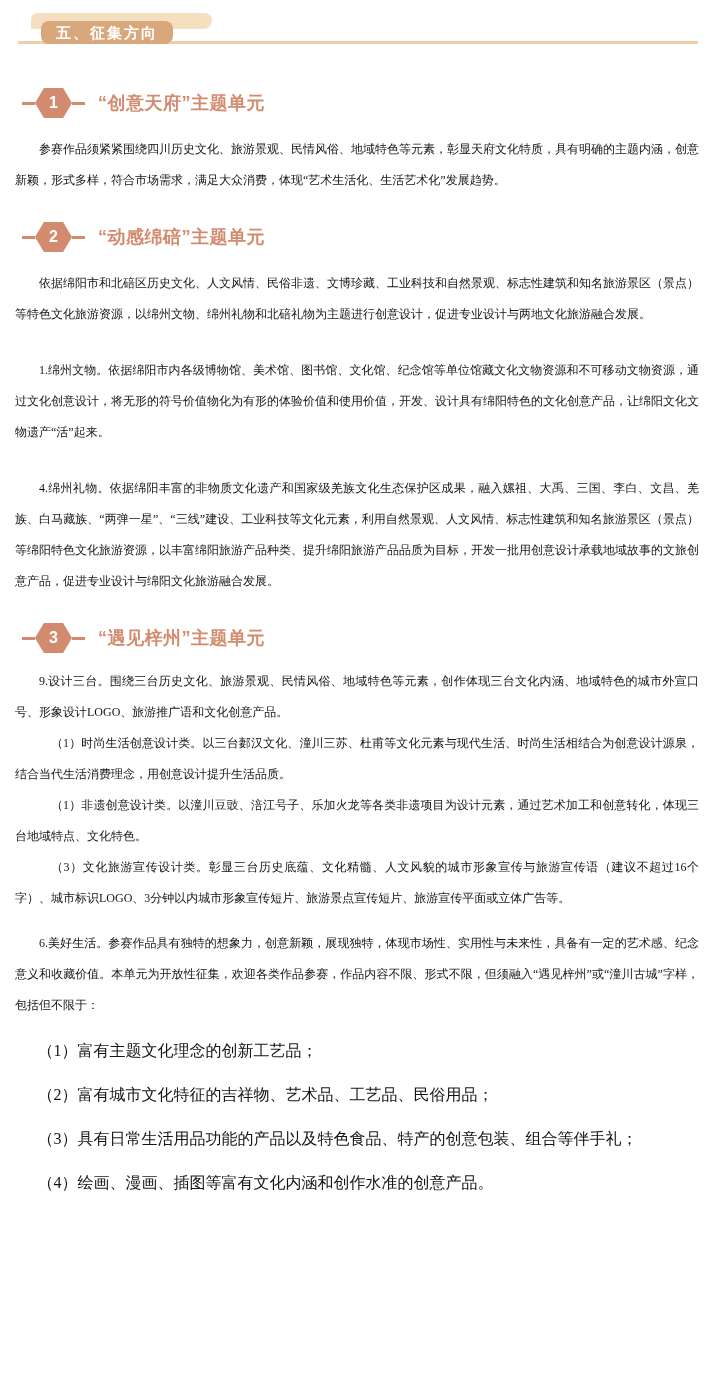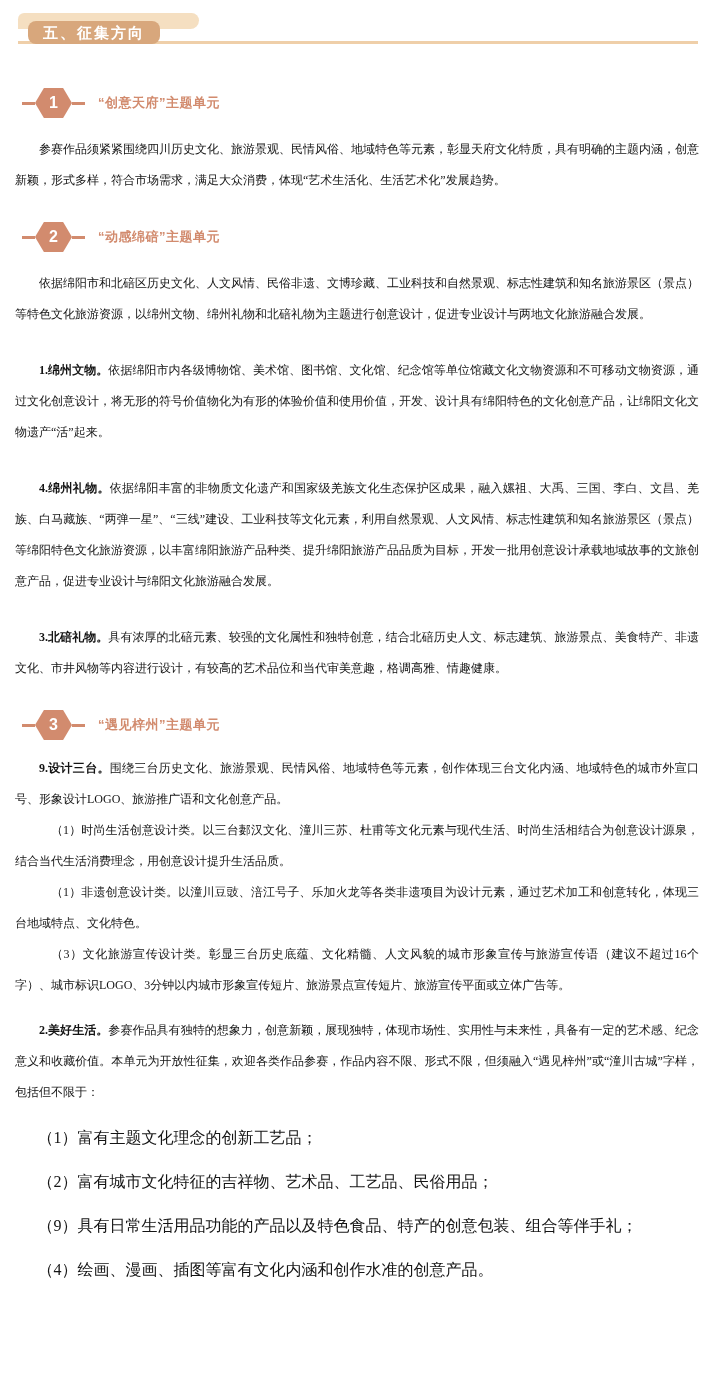--- a/index.html
+++ b/index.html
@@ -4,46 +4,46 @@
 <style>
   html,body{margin:0;padding:0;}
   body{
     width:715px;height:1386px;background:#ffffff;overflow:hidden;
     font-family:"Liberation Serif","DejaVu Serif",serif;
     color:#141414;
   }
   
   .tab-bar{position:relative;margin:13px 17px 0 18px;height:31px;}
   .tab-rule{position:absolute;left:0;right:0;bottom:0;height:3px;background:#efcfa9;}
-  .tab-outer{position:absolute;left:0;top:0;width:181px;height:16px;background:#f5dfc1;border-radius:10px 12px 14px 0;}
+  .tab-outer{position:absolute;left:13px;top:0;width:181px;height:16px;background:#f5dfc1;border-radius:10px 12px 14px 0;}
   .tab-inner{
     position:absolute;left:10px;top:8px;height:23px;line-height:23px;
     background:#d8a77c;color:#ffffff;border-radius:8px;padding:0 15px;
     font-family:"Liberation Sans","DejaVu Sans",sans-serif;
     font-weight:bold;font-size:15px;letter-spacing:2px;
   }
   
   .unit-heading{display:flex;align-items:center;margin-left:22px;height:32px;}
   .dash{width:13px;height:3px;background:#d28b6e;flex:0 0 auto;}
   .hex{
     width:37px;height:30px;background:#d28b6e;color:#ffffff;flex:0 0 auto;
     clip-path:polygon(0 50%,24% 0,76% 0,100% 50%,76% 100%,24% 100%);
     display:flex;align-items:center;justify-content:center;
     font-family:"Liberation Sans","DejaVu Sans",sans-serif;font-weight:bold;font-size:16px;
   }
   .unit-title{
-    margin-left:13px;color:#d28b6e;font-weight:bold;font-size:13px;letter-spacing:0.5px;
+    margin-left:13px;color:#d28b6e;font-weight:bold;font-size:18px;letter-spacing:0.5px;
     font-family:"Liberation Sans","DejaVu Sans",sans-serif;
   }
   
   .para{
     margin:0 16px 25px 15px;font-size:12px;line-height:31px;
     text-align:justify;text-indent:2em;
   }
-  .para .lead{font-weight:bold;margin-top:16px;}
+  .para .lead{font-weight:normal;margin-top:16px;}
   .para.deep{text-indent:3em;margin-bottom:0;font-family:Liberation Serif, serif;}
   .para.tight{margin-bottom:0;}
   .list-item{
     margin:16px 16px 0 15px;font-size:16px;line-height:28px;
     text-indent:1.4em;text-align:justify;
   }
   
   .mt43{margin-top:43px;} .mt15{margin-top:15px;}
   .mt14{margin-top:14px;} .mt12{margin-top:12px;} .mt6{margin-top:6px;} .mt4{margin-top:4px;}
 </style>
@@ -69,31 +69,30 @@
 
   <div class="unit-heading mt6">
     <span class="dash"></span>
     <span class="hex">2</span>
     <span class="dash"></span>
     <span class="unit-title">“动感绵碚”主题单元</span>
   </div>
   <p class="para mt15"><span>依据绵阳市和北碚区历史文化、人文风情、民俗非遗、文博珍藏、工业科技和自然景观、标志性建筑和知名旅游景区（景点）等特色文化旅游资源，以绵州文物、绵州礼物和北碚礼物为主题进行创意设计，促进专业设计与两地文化旅游融合发展。</span></p>
   <p class="para"><b class="lead">1.绵州文物。</b><span>依据绵阳市内各级博物馆、美术馆、图书馆、文化馆、纪念馆等单位馆藏文化文物资源和不可移动文物资源，通过文化创意设计，将无形的符号价值物化为有形的体验价值和使用价值，开发、设计具有绵阳特色的文化创意产品，让绵阳文化文物遗产“活”起来。</span></p>
   <p class="para"><b class="lead">4.绵州礼物。</b><span>依据绵阳丰富的非物质文化遗产和国家级羌族文化生态保护区成果，融入嫘祖、大禹、三国、李白、文昌、羌族、白马藏族、“两弹一星”、“三线”建设、工业科技等文化元素，利用自然景观、人文风情、标志性建筑和知名旅游景区（景点）等绵阳特色文化旅游资源，以丰富绵阳旅游产品种类、提升绵阳旅游产品品质为目标，开发一批用创意设计承载地域故事的文旅创意产品，促进专业设计与绵阳文化旅游融合发展。</span></p>
-  <p class="para"><b class="lead">3.北碚礼物。</b><span>具有浓厚的北碚元素、较强的文化属性和独特创意，结合北碚历史人文、标志建筑、旅游景点、美食特产、非遗文化、市井风物等内容进行设计，有较高的艺术品位和当代审美意趣，格调高雅、情趣健康。</span></p>
 
   <div class="unit-heading mt4">
     <span class="dash"></span>
     <span class="hex">3</span>
     <span class="dash"></span>
     <span class="unit-title">“遇见梓州”主题单元</span>
   </div>
   <p class="para tight mt12"><b class="lead">9.设计三台。</b><span>围绕三台历史文化、旅游景观、民情风俗、地域特色等元素，创作体现三台文化内涵、地域特色的城市外宣口号、形象设计LOGO、旅游推广语和文化创意产品。</span></p>
   <p class="para deep"><span>（1）时尚生活创意设计类。以三台郪汉文化、潼川三苏、杜甫等文化元素与现代生活、时尚生活相结合为创意设计源泉，结合当代生活消费理念，用创意设计提升生活品质。</span></p>
   <p class="para deep"><span>（1）非遗创意设计类。以潼川豆豉、涪江号子、乐加火龙等各类非遗项目为设计元素，通过艺术加工和创意转化，体现三台地域特点、文化特色。</span></p>
   <p class="para deep"><span>（3）文化旅游宣传设计类。彰显三台历史底蕴、文化精髓、人文风貌的城市形象宣传与旅游宣传语（建议不超过16个字）、城市标识LOGO、3分钟以内城市形象宣传短片、旅游景点宣传短片、旅游宣传平面或立体广告等。</span></p>
-  <p class="para tight mt14"><b class="lead">2.美好生活。</b><span>参赛作品具有独特的想象力，创意新颖，展现独特，体现市场性、实用性与未来性，具备有一定的艺术感、纪念意义和收藏价值。本单元为开放性征集，欢迎各类作品参赛，作品内容不限、形式不限，但须融入“遇见梓州”或“潼川古城”字样，包括但不限于：</span></p>
+  <p class="para tight mt14"><b class="lead">6.美好生活。</b><span>参赛作品具有独特的想象力，创意新颖，展现独特，体现市场性、实用性与未来性，具备有一定的艺术感、纪念意义和收藏价值。本单元为开放性征集，欢迎各类作品参赛，作品内容不限、形式不限，但须融入“遇见梓州”或“潼川古城”字样，包括但不限于：</span></p>
   <p class="list-item">（1）富有主题文化理念的创新工艺品；</p>
   <p class="list-item">（2）富有城市文化特征的吉祥物、艺术品、工艺品、民俗用品；</p>
-  <p class="list-item">（9）具有日常生活用品功能的产品以及特色食品、特产的创意包装、组合等伴手礼；</p>
+  <p class="list-item">（3）具有日常生活用品功能的产品以及特色食品、特产的创意包装、组合等伴手礼；</p>
   <p class="list-item">（4）绘画、漫画、插图等富有文化内涵和创作水准的创意产品。</p>
 
 </div>
 
 </body></html>

